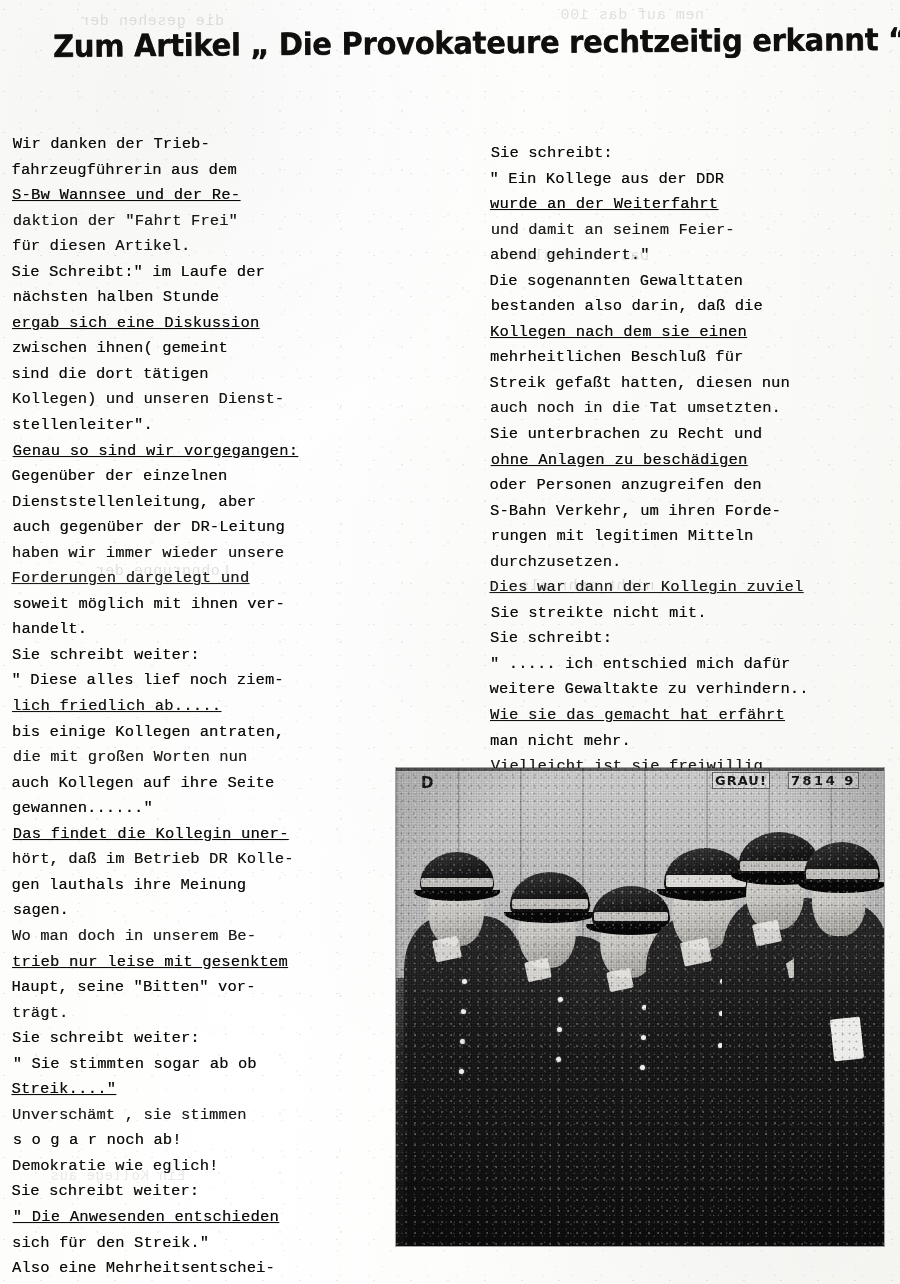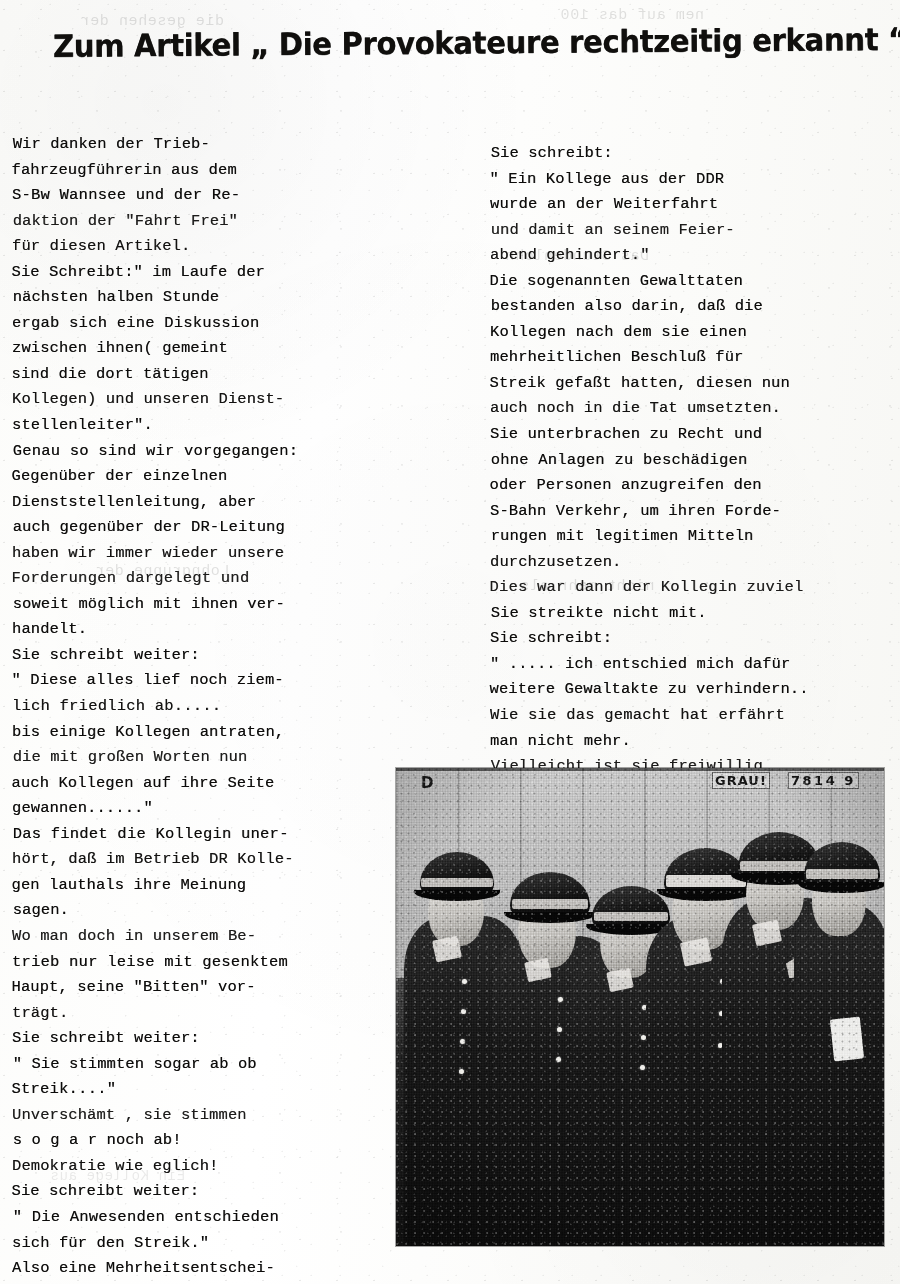--- a/index.html
+++ b/index.html
@@ -107,21 +107,21 @@
     top: 141px;
     width: 410px;
   }
   .column .ln {
     display: block;
     height: 25.55px;
   }
   
   .column .ln:nth-child(3n+1)   { margin-left: 0.7px; }
   .column .ln:nth-child(4n+2)   { margin-left: -0.5px; }
-  .column .ln:nth-child(5n+3)   { letter-spacing: 0.28px; }
+  .column .ln:nth-child(5n+3)   { letter-spacing: 0.28px; text-decoration: underline; }
   .column .ln:nth-child(7n+4)   { opacity: 0.93; }
   .column .ln:nth-child(6n+5)   { opacity: 0.97; }
 
   
   .photo {
     position: absolute;
     left: 396px;
     top: 768px;
     width: 488px;
     height: 478px;

